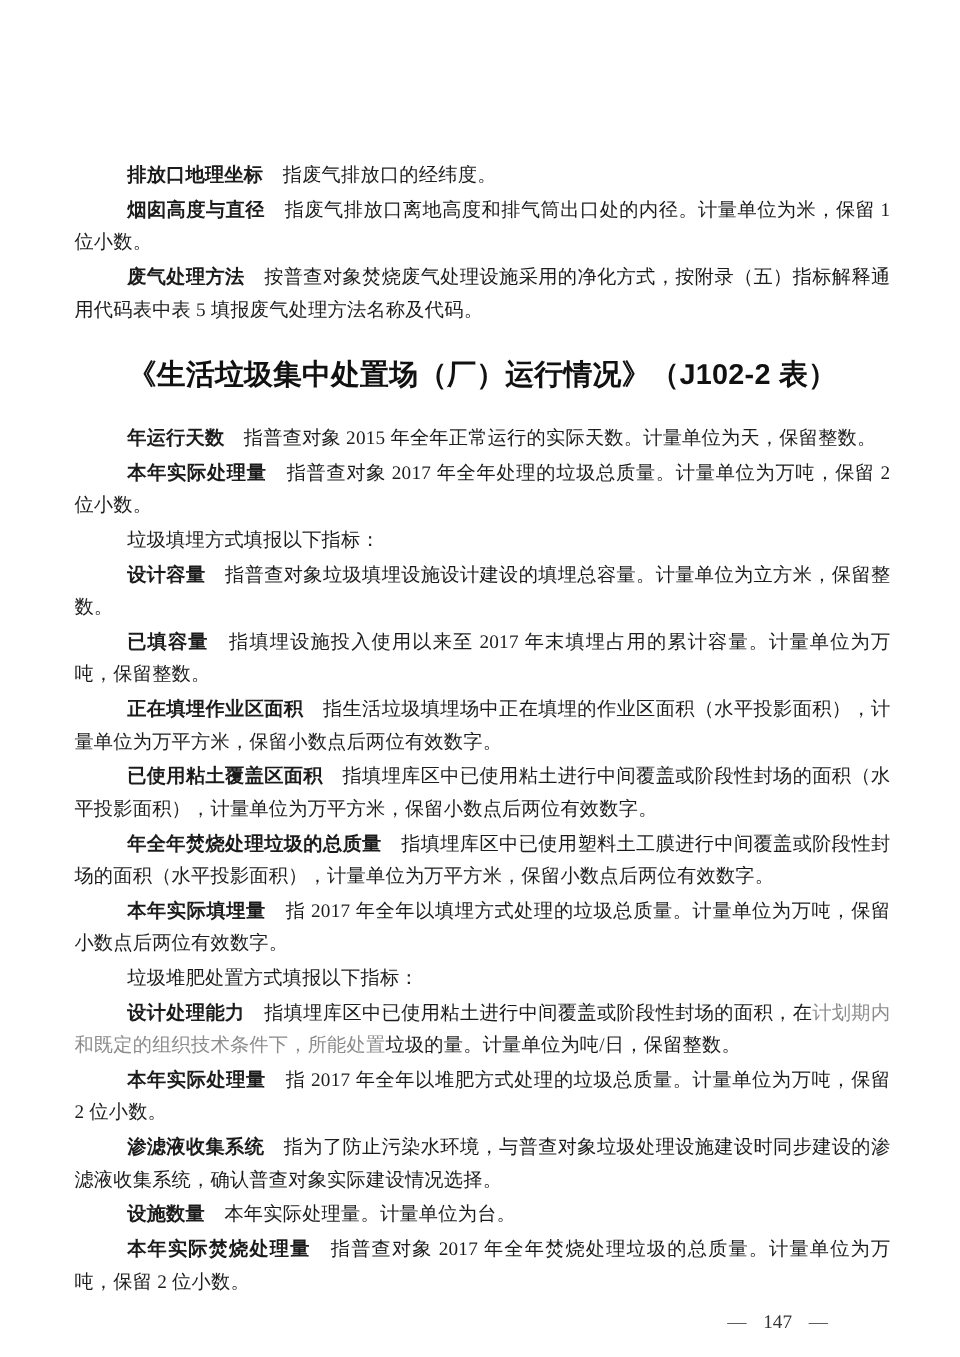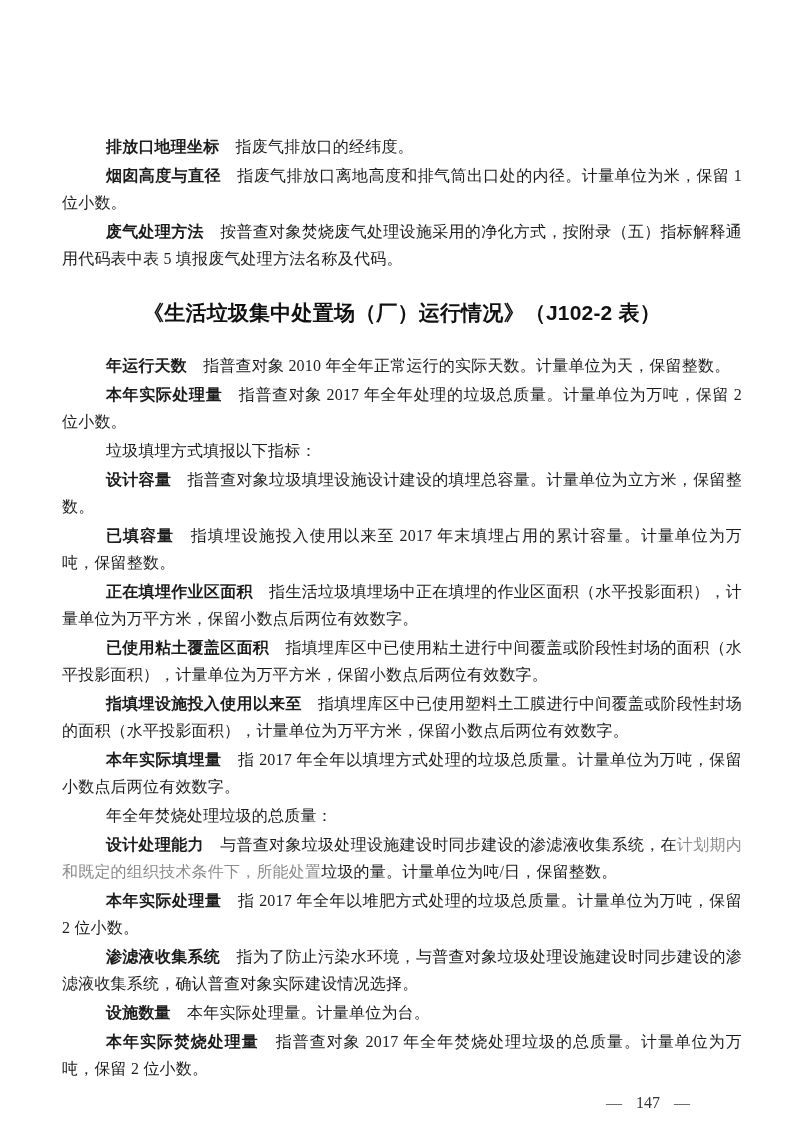--- a/index.html
+++ b/index.html
@@ -36,21 +36,21 @@
     font-family: "Liberation Sans", "DejaVu Sans", sans-serif;
   }
   .seg-normal {
     color: #1c1c1c;
   }
   .seg-gray {
     color: #8c8c8c;
   }
   .doc-title {
     margin: 26px 0 24px 0;
-    font-size: 21px;
+    font-size: 24px;
     line-height: 30px;
     font-weight: bold;
     font-family: "Liberation Sans", "DejaVu Sans", sans-serif;
     text-align: center;
     text-indent: 0;
     color: #111111;
   }
   .footer {
     position: absolute;
     right: 86px;
@@ -71,31 +71,31 @@
 
 <div class="page">
   <div class="content">
     <div>
         <p class="para"><span class="seg-bold">排放口地理坐标</span><span class="seg-normal">　指废气排放口的经纬度。</span></p>
         <p class="para"><span class="seg-bold">烟囱高度与直径</span><span class="seg-normal">　指废气排放口离地高度和排气筒出口处的内径。计量单位为米，保留 1 位小数。</span></p>
         <p class="para"><span class="seg-bold">废气处理方法</span><span class="seg-normal">　按普查对象焚烧废气处理设施采用的净化方式，按附录（五）指标解释通用代码表中表 5 填报废气处理方法名称及代码。</span></p>
       </div>
     <h1 class="doc-title para">《生活垃圾集中处置场（厂）运行情况》（J102-2 表）</h1>
     <div>
-        <p class="para"><span class="seg-bold">年运行天数</span><span class="seg-normal">　指普查对象 2010 年全年正常运行的实际天数。计量单位为天，保留整数。</span></p>
+        <p class="para"><span class="seg-bold">年运行天数</span><span class="seg-normal">　指普查对象 2015 年全年正常运行的实际天数。计量单位为天，保留整数。</span></p>
         <p class="para"><span class="seg-bold">本年实际处理量</span><span class="seg-normal">　指普查对象 2017 年全年处理的垃圾总质量。计量单位为万吨，保留 2 位小数。</span></p>
         <p class="para"><span class="seg-normal">垃圾填埋方式填报以下指标：</span></p>
         <p class="para"><span class="seg-bold">设计容量</span><span class="seg-normal">　指普查对象垃圾填埋设施设计建设的填埋总容量。计量单位为立方米，保留整数。</span></p>
         <p class="para"><span class="seg-bold">已填容量</span><span class="seg-normal">　指填埋设施投入使用以来至 2017 年末填埋占用的累计容量。计量单位为万吨，保留整数。</span></p>
         <p class="para"><span class="seg-bold">正在填埋作业区面积</span><span class="seg-normal">　指生活垃圾填埋场中正在填埋的作业区面积（水平投影面积），计量单位为万平方米，保留小数点后两位有效数字。</span></p>
         <p class="para"><span class="seg-bold">已使用粘土覆盖区面积</span><span class="seg-normal">　指填埋库区中已使用粘土进行中间覆盖或阶段性封场的面积（水平投影面积），计量单位为万平方米，保留小数点后两位有效数字。</span></p>
-        <p class="para"><span class="seg-bold">指填埋设施投入使用以来至</span><span class="seg-normal">　指填埋库区中已使用塑料土工膜进行中间覆盖或阶段性封场的面积（水平投影面积），计量单位为万平方米，保留小数点后两位有效数字。</span></p>
+        <p class="para"><span class="seg-bold">年全年焚烧处理垃圾的总质量</span><span class="seg-normal">　指填埋库区中已使用塑料土工膜进行中间覆盖或阶段性封场的面积（水平投影面积），计量单位为万平方米，保留小数点后两位有效数字。</span></p>
         <p class="para"><span class="seg-bold">本年实际填埋量</span><span class="seg-normal">　指 2017 年全年以填埋方式处理的垃圾总质量。计量单位为万吨，保留小数点后两位有效数字。</span></p>
-        <p class="para"><span class="seg-normal">年全年焚烧处理垃圾的总质量：</span></p>
-        <p class="para"><span class="seg-bold">设计处理能力</span><span class="seg-normal">　与普查对象垃圾处理设施建设时同步建设的渗滤液收集系统，在</span><span class="seg-gray">计划期内和既定的组织技术条件下，所能处置</span><span class="seg-normal">垃圾的量。计量单位为吨/日，保留整数。</span></p>
+        <p class="para"><span class="seg-normal">垃圾堆肥处置方式填报以下指标：</span></p>
+        <p class="para"><span class="seg-bold">设计处理能力</span><span class="seg-normal">　指填埋库区中已使用粘土进行中间覆盖或阶段性封场的面积，在</span><span class="seg-gray">计划期内和既定的组织技术条件下，所能处置</span><span class="seg-normal">垃圾的量。计量单位为吨/日，保留整数。</span></p>
         <p class="para"><span class="seg-bold">本年实际处理量</span><span class="seg-normal">　指 2017 年全年以堆肥方式处理的垃圾总质量。计量单位为万吨，保留 2 位小数。</span></p>
         <p class="para"><span class="seg-bold">渗滤液收集系统</span><span class="seg-normal">　指为了防止污染水环境，与普查对象垃圾处理设施建设时同步建设的渗滤液收集系统，确认普查对象实际建设情况选择。</span></p>
         <p class="para"><span class="seg-bold">设施数量</span><span class="seg-normal">　本年实际处理量。计量单位为台。</span></p>
         <p class="para"><span class="seg-bold">本年实际焚烧处理量</span><span class="seg-normal">　指普查对象 2017 年全年焚烧处理垃圾的总质量。计量单位为万吨，保留 2 位小数。</span></p>
         <p class="para"></p>
       </div>
   </div>
 
   <div class="footer">
     <span class="dash">—</span>

